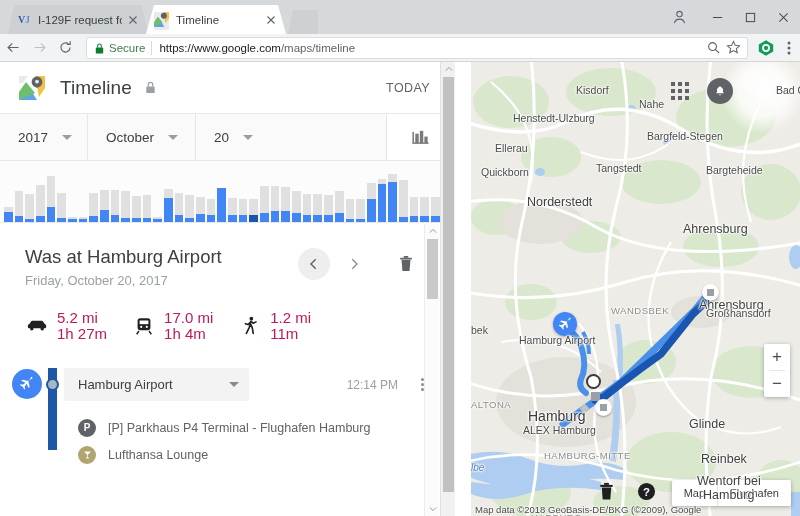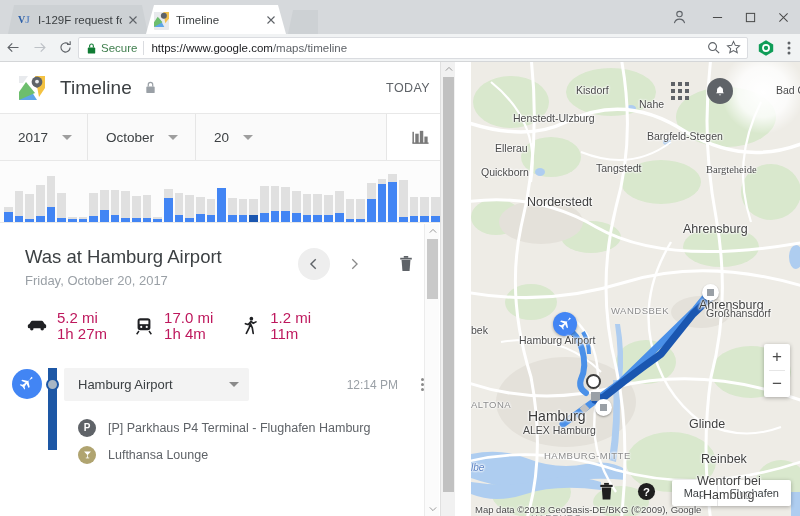--- a/index.html
+++ b/index.html
@@ -70,21 +70,21 @@
     position: absolute; top: 34px; left: 0; width: 800px; height: 28px;
     background: #f1f3f4; border-bottom: 1px solid #d4d6d8;
     display: flex; align-items: center;
   }
   .nav-icon {
     width: 26px; height: 28px; display: flex; align-items: center; justify-content: center;
     color: #5f6368;
   }
   .nav-icon.disabled { color: #bdc1c6; }
   .omnibox {
-    flex: 1 1 auto; height: 22px; margin: 0 6px 0 0;
+    flex: 1 1 auto; height: 22px; margin: 0 6px 0 8px;
     background: #fff; border: 1px solid #dadce0; border-radius: 2px;
     display: flex; align-items: center; padding: 0 4px;
     position: relative;
   }
   .secure-lock { width: 13px; height: 13px; margin: 0 3px 0 2px; color: #0f7b33; }
   .secure-text { font-size: 11.5px; color: #3f7e4d; margin-right: 6px; }
   .omni-sep { width: 1px; height: 14px; background: #dadce0; margin-right: 7px; }
   .omni-url { font-size: 11.5px; color: #5f6368; white-space: nowrap; overflow: hidden; }
   .omni-url b { color: #202124; font-weight: normal; }
   .omni-right { margin-left: auto; display: flex; align-items: center; gap: 5px; padding-right: 2px; }
@@ -930,21 +930,21 @@
         <div>Flughafen</div>
       </div>
 
       <div class="map-label" style="left: 105px; top: 22px;">Kisdorf</div>
         <div class="map-label" style="left: 42px; top: 50px;">Henstedt-Ulzburg</div>
         <div class="map-label" style="left: 168px; top: 36px;">Nahe</div>
         <div class="map-label" style="left: 176px; top: 68px;">Bargfeld-Stegen</div>
         <div class="map-label" style="left: 24px; top: 80px;">Ellerau</div>
         <div class="map-label" style="left: 125px; top: 100px;">Tangstedt</div>
         <div class="map-label" style="left: 10px; top: 104px;">Quickborn</div>
-        <div class="map-label" style="left: 235px; top: 102px; font-family: Liberation Serif, serif;">Bargteheide</div>
+        <div class="map-label" style="left: 235px; top: 102px;">Bargteheide</div>
         <div class="map-label" style="left: 305px; top: 22px;">Bad O</div>
         <div class="map-label city" style="left: 56px; top: 133px;">Norderstedt</div>
         <div class="map-label city" style="left: 212px; top: 160px;">Ahrensburg</div>
         <div class="map-label district" style="left: 140px; top: 243px;">WANDSBEK</div>
         <div class="map-label" style="left: 48px; top: 272px;">Hamburg Airport</div>
         <div class="map-label city" style="left: 228px; top: 236px;">Ahrensburg</div>
         <div class="map-label" style="left: 235px; top: 245px;">Großhansdorf</div>
         <div class="map-label" style="left: 0px; top: 262px;">bek</div>
         <div class="map-label district" style="left: 0px; top: 337px;">ALTONA</div>
         <div class="map-label big" style="left: 57px; top: 346px;">Hamburg</div>

